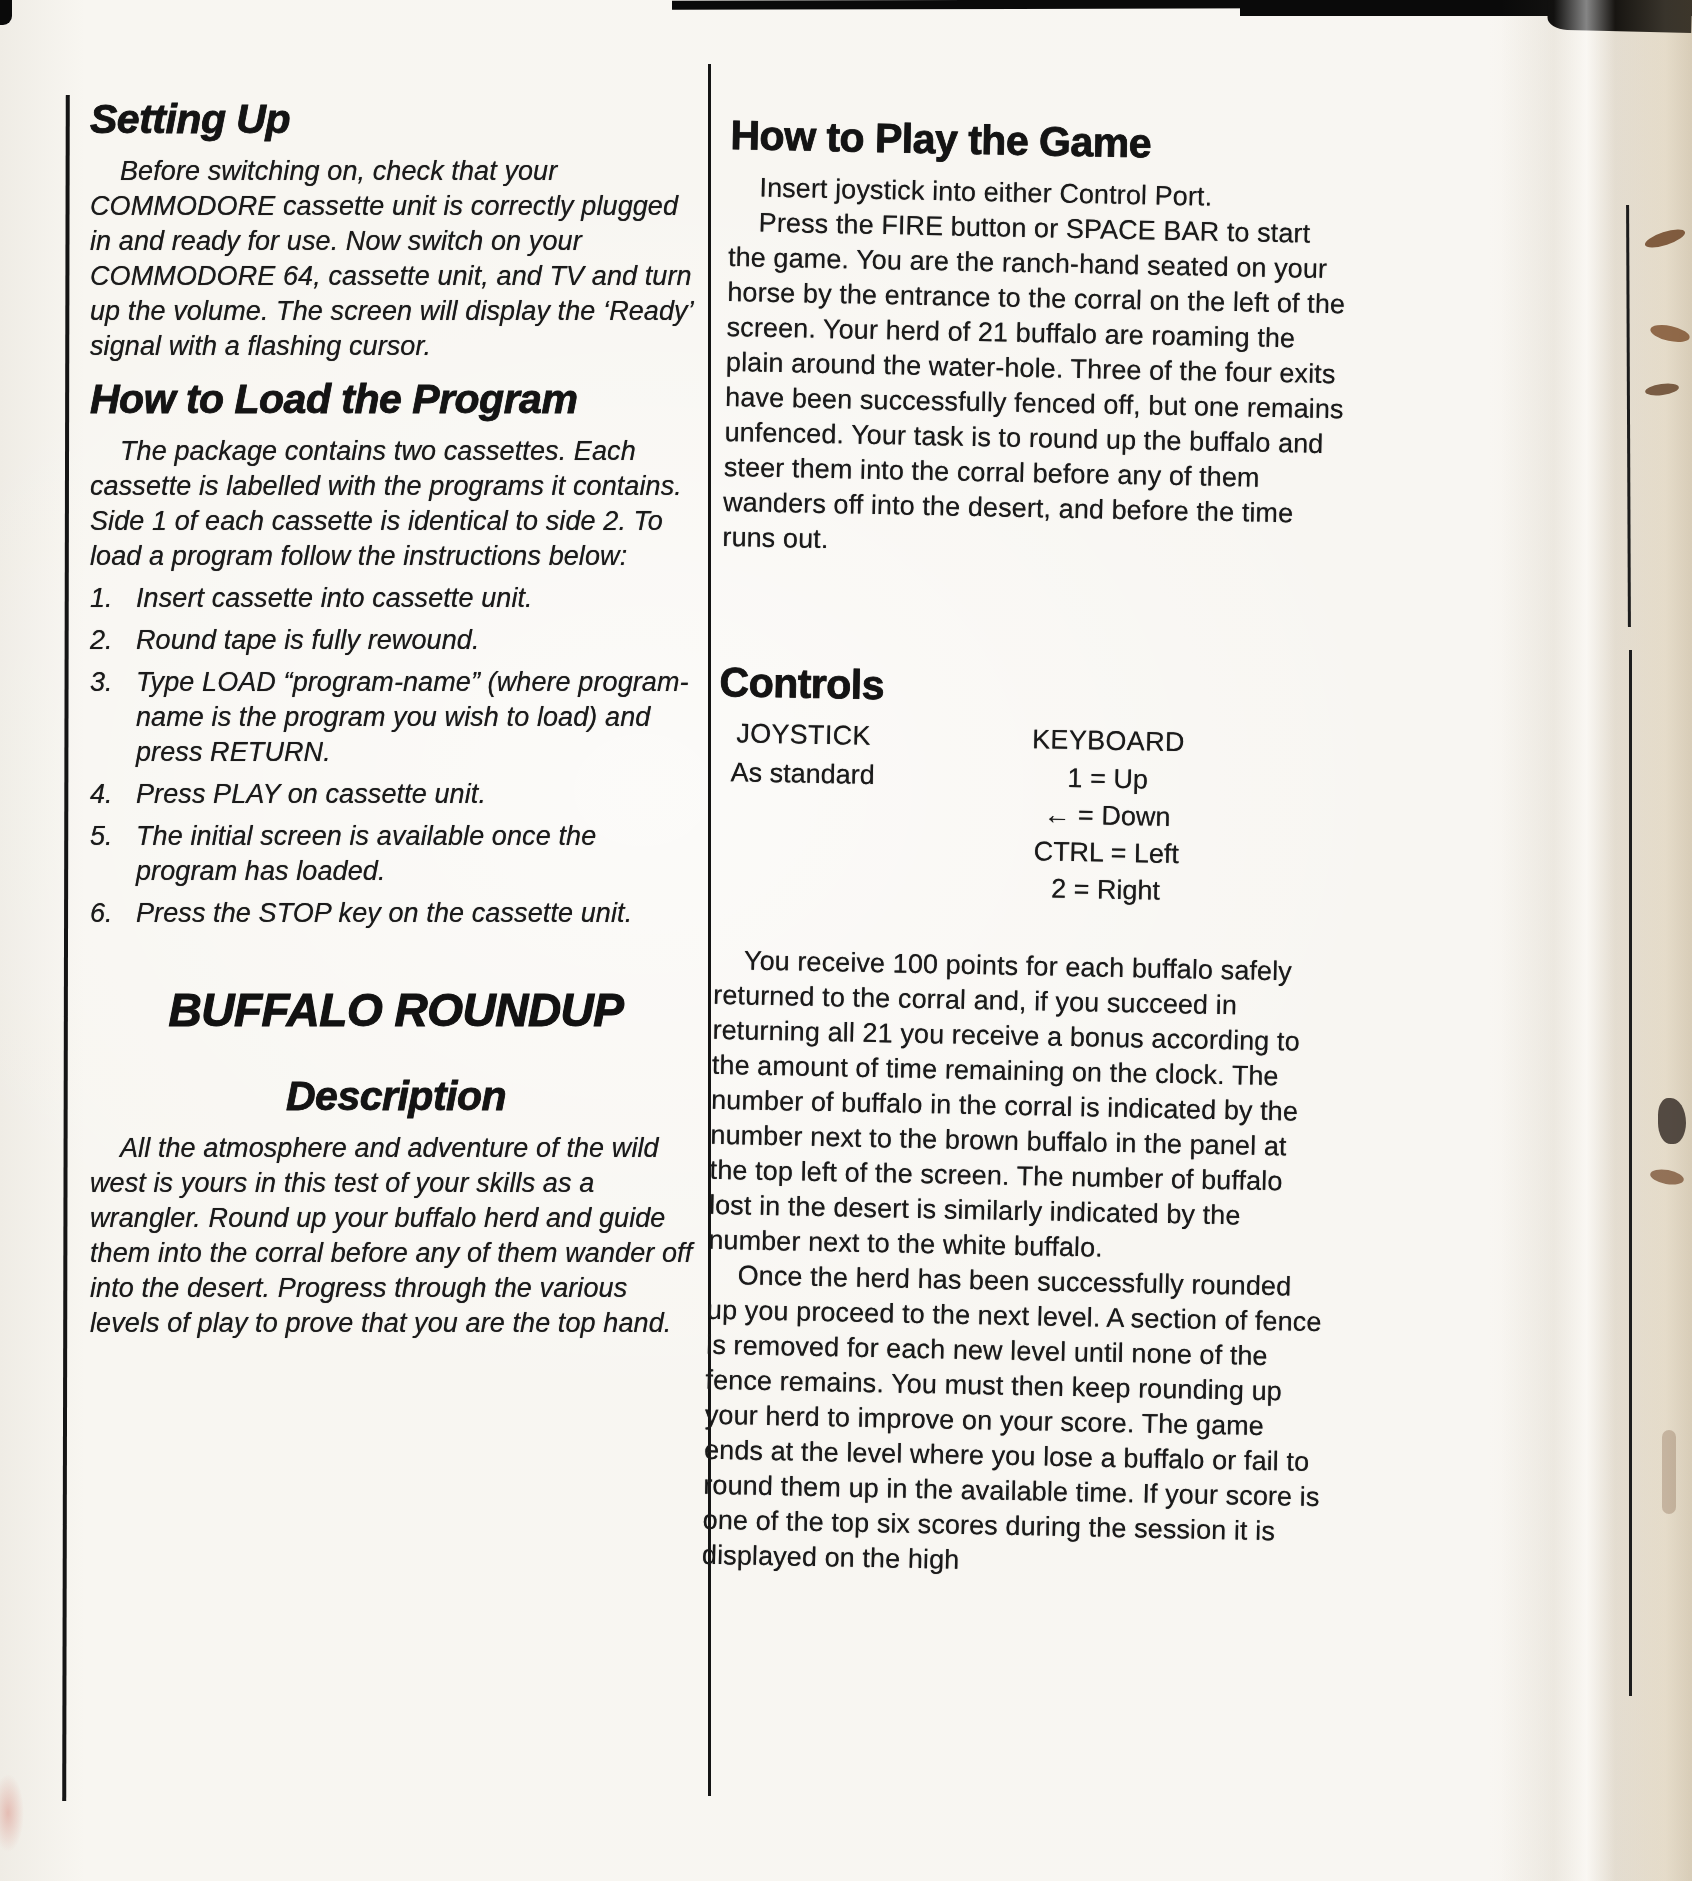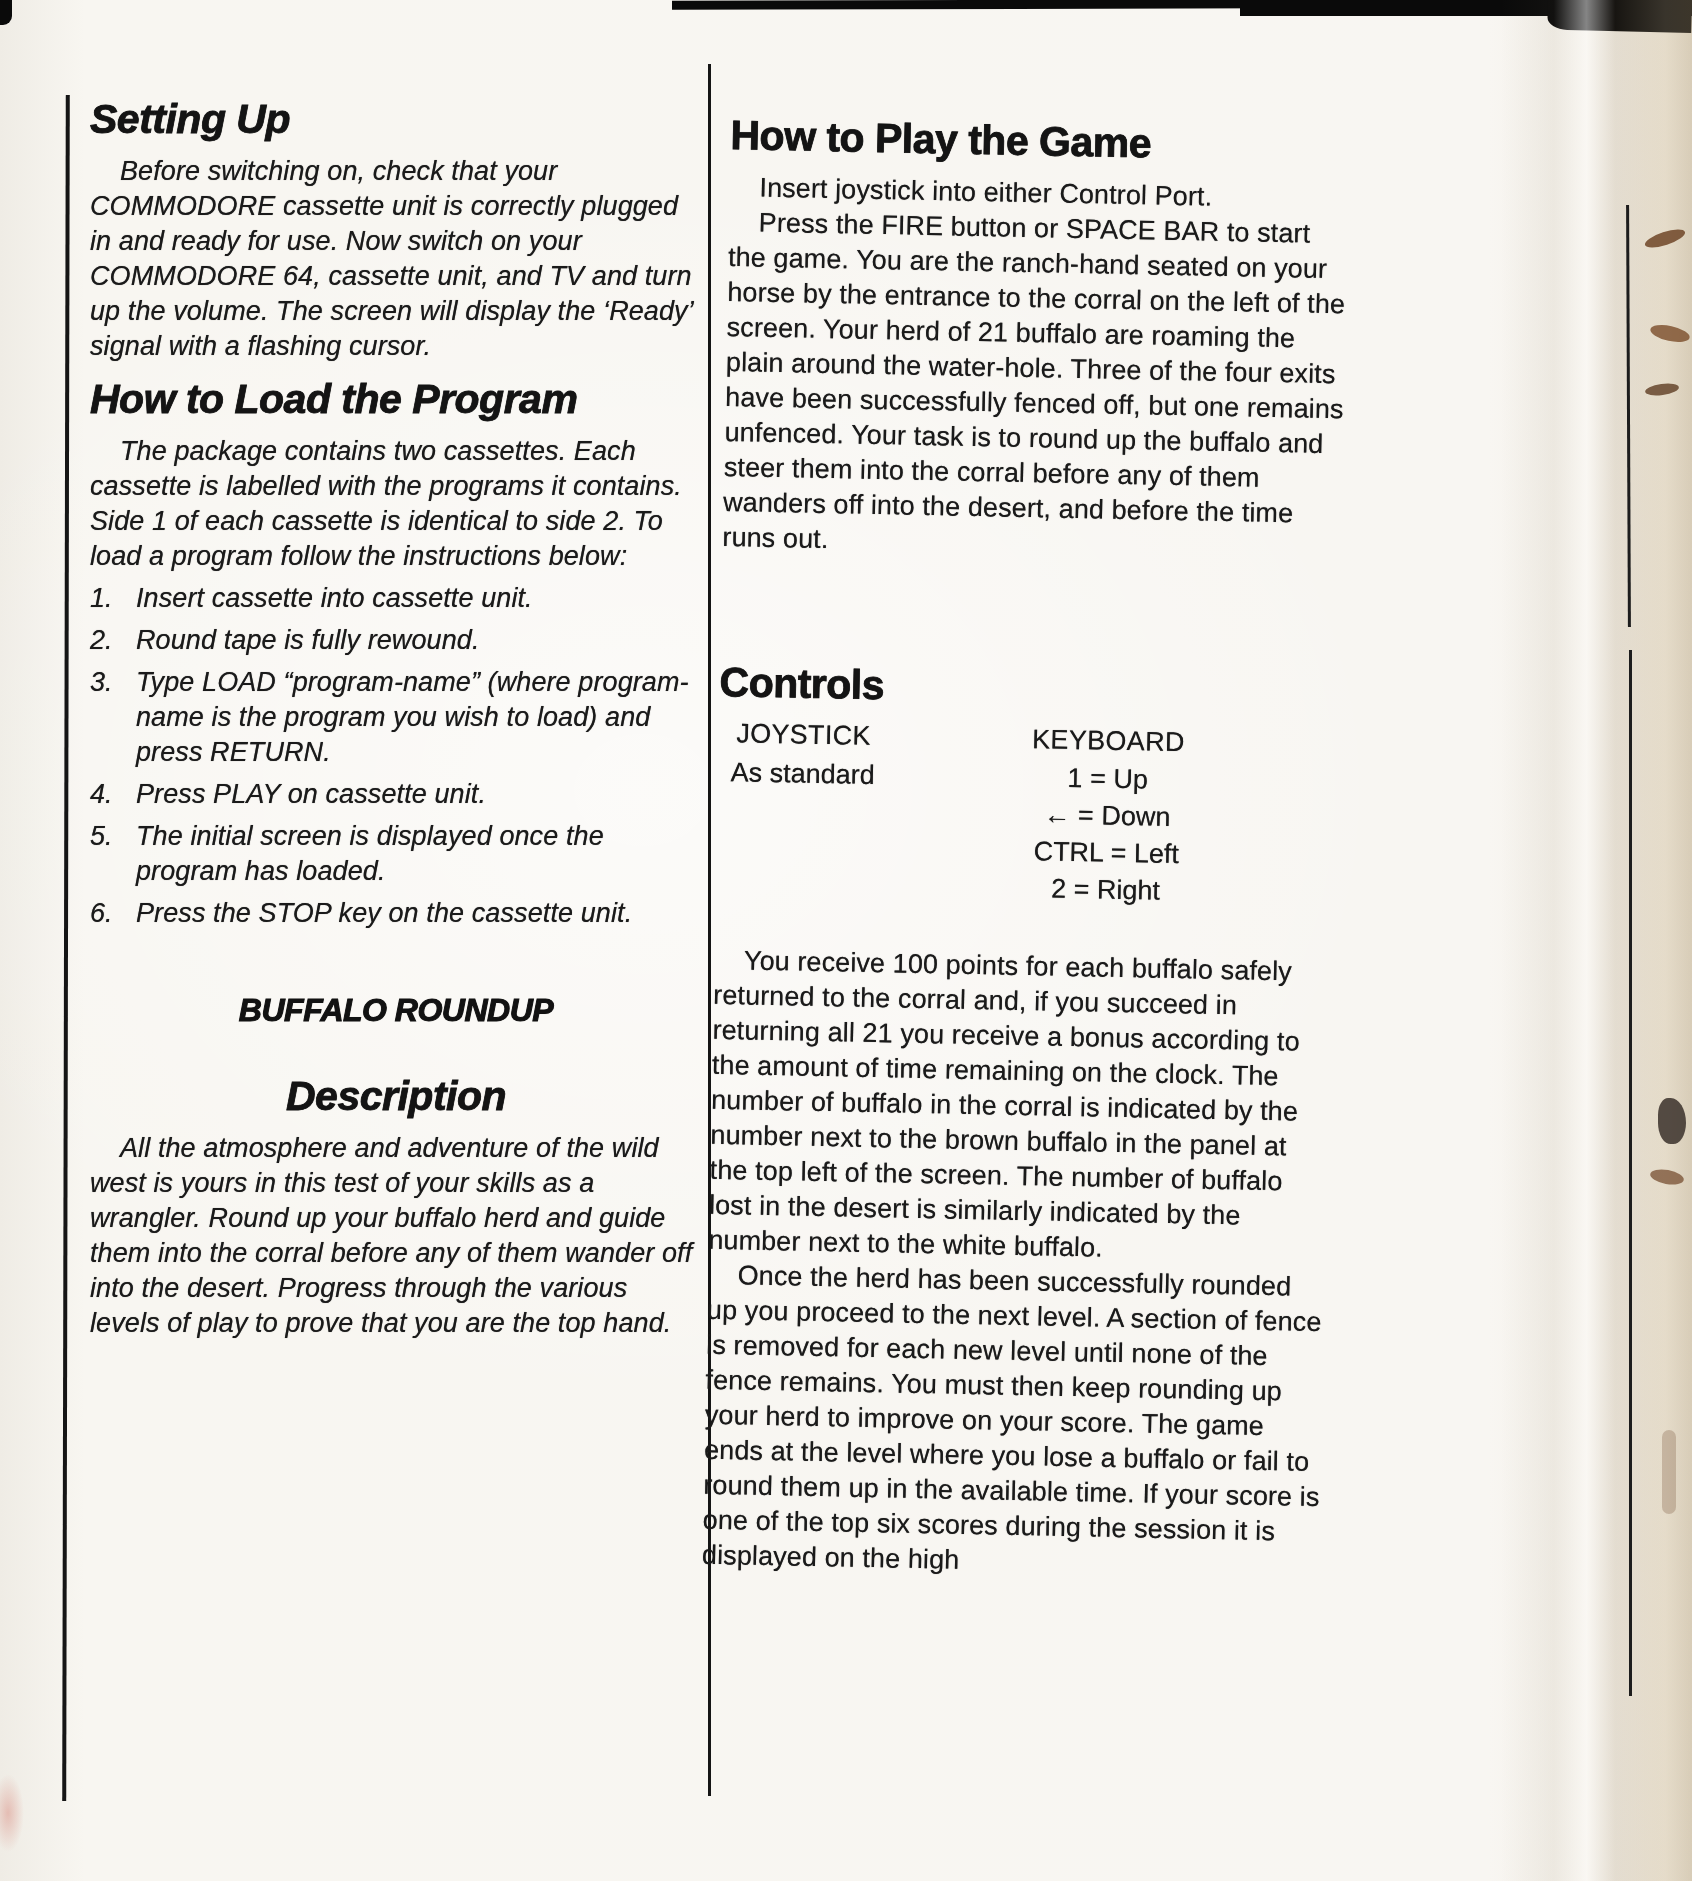--- a/index.html
+++ b/index.html
@@ -24,21 +24,21 @@
   .hd{
     font-weight:bold;font-size:41px;line-height:46px;margin:0 0 12px 0;
     letter-spacing:-0.5px;-webkit-text-stroke:0.8px currentColor;color:#141414;
   }
   .body-p{font-size:27px;line-height:35px;margin:0;text-indent:30px;letter-spacing:0.1px;}
   .h-load{margin-top:12px;}
   .li{display:flex;font-size:27px;line-height:35px;margin-top:7px;letter-spacing:0.1px;}
   .li .num{flex:none;width:46px;}
   .li .txt{flex:1;}
   .game-title{
-    margin-top:54px;text-align:center;font-weight:bold;font-size:32px;line-height:50px;
+    margin-top:54px;text-align:center;font-weight:bold;font-size:46px;line-height:50px;
     letter-spacing:-0.5px;-webkit-text-stroke:1px currentColor;color:#121212;
   }
   .h-desc{margin-top:38px;text-align:center;}
   .h-controls{margin-top:104px;margin-bottom:8px;}
   .controls-row{display:flex;margin-top:2px;}
   .ctrl-col-left{width:170px;text-align:center;}
   .ctrl-col-right{width:300px;margin-left:70px;text-align:center;}
   .ctrl-label{font-size:27px;line-height:40px;letter-spacing:0.3px;}
   .ctrl-value{font-size:27px;line-height:38px;}
   .map-line{font-size:27px;line-height:37px;}
@@ -113,21 +113,21 @@
   <div class="li">
     <span class="num">3.</span>
     <span class="txt">Type LOAD “program-name” (where program-name is the program you wish to load) and press RETURN.</span>
   </div>
   <div class="li">
     <span class="num">4.</span>
     <span class="txt">Press PLAY on cassette unit.</span>
   </div>
   <div class="li">
     <span class="num">5.</span>
-    <span class="txt">The initial screen is displayed once the program has loaded.</span>
+    <span class="txt">The initial screen is available once the program has loaded.</span>
   </div>
   <div class="li">
     <span class="num">6.</span>
     <span class="txt">Press the STOP key on the cassette unit.</span>
   </div>
 
   <div class="game-title">BUFFALO ROUNDUP</div>
 
   <h1 class="hd h-desc">Description</h1>
   <p class="body-p">All the atmosphere and adventure of the wild west is yours in this test of your skills as a wrangler. Round up your buffalo herd and guide them into the corral before any of them wander off into the desert. Progress through the various levels of play to prove that you are the top hand.</p>

